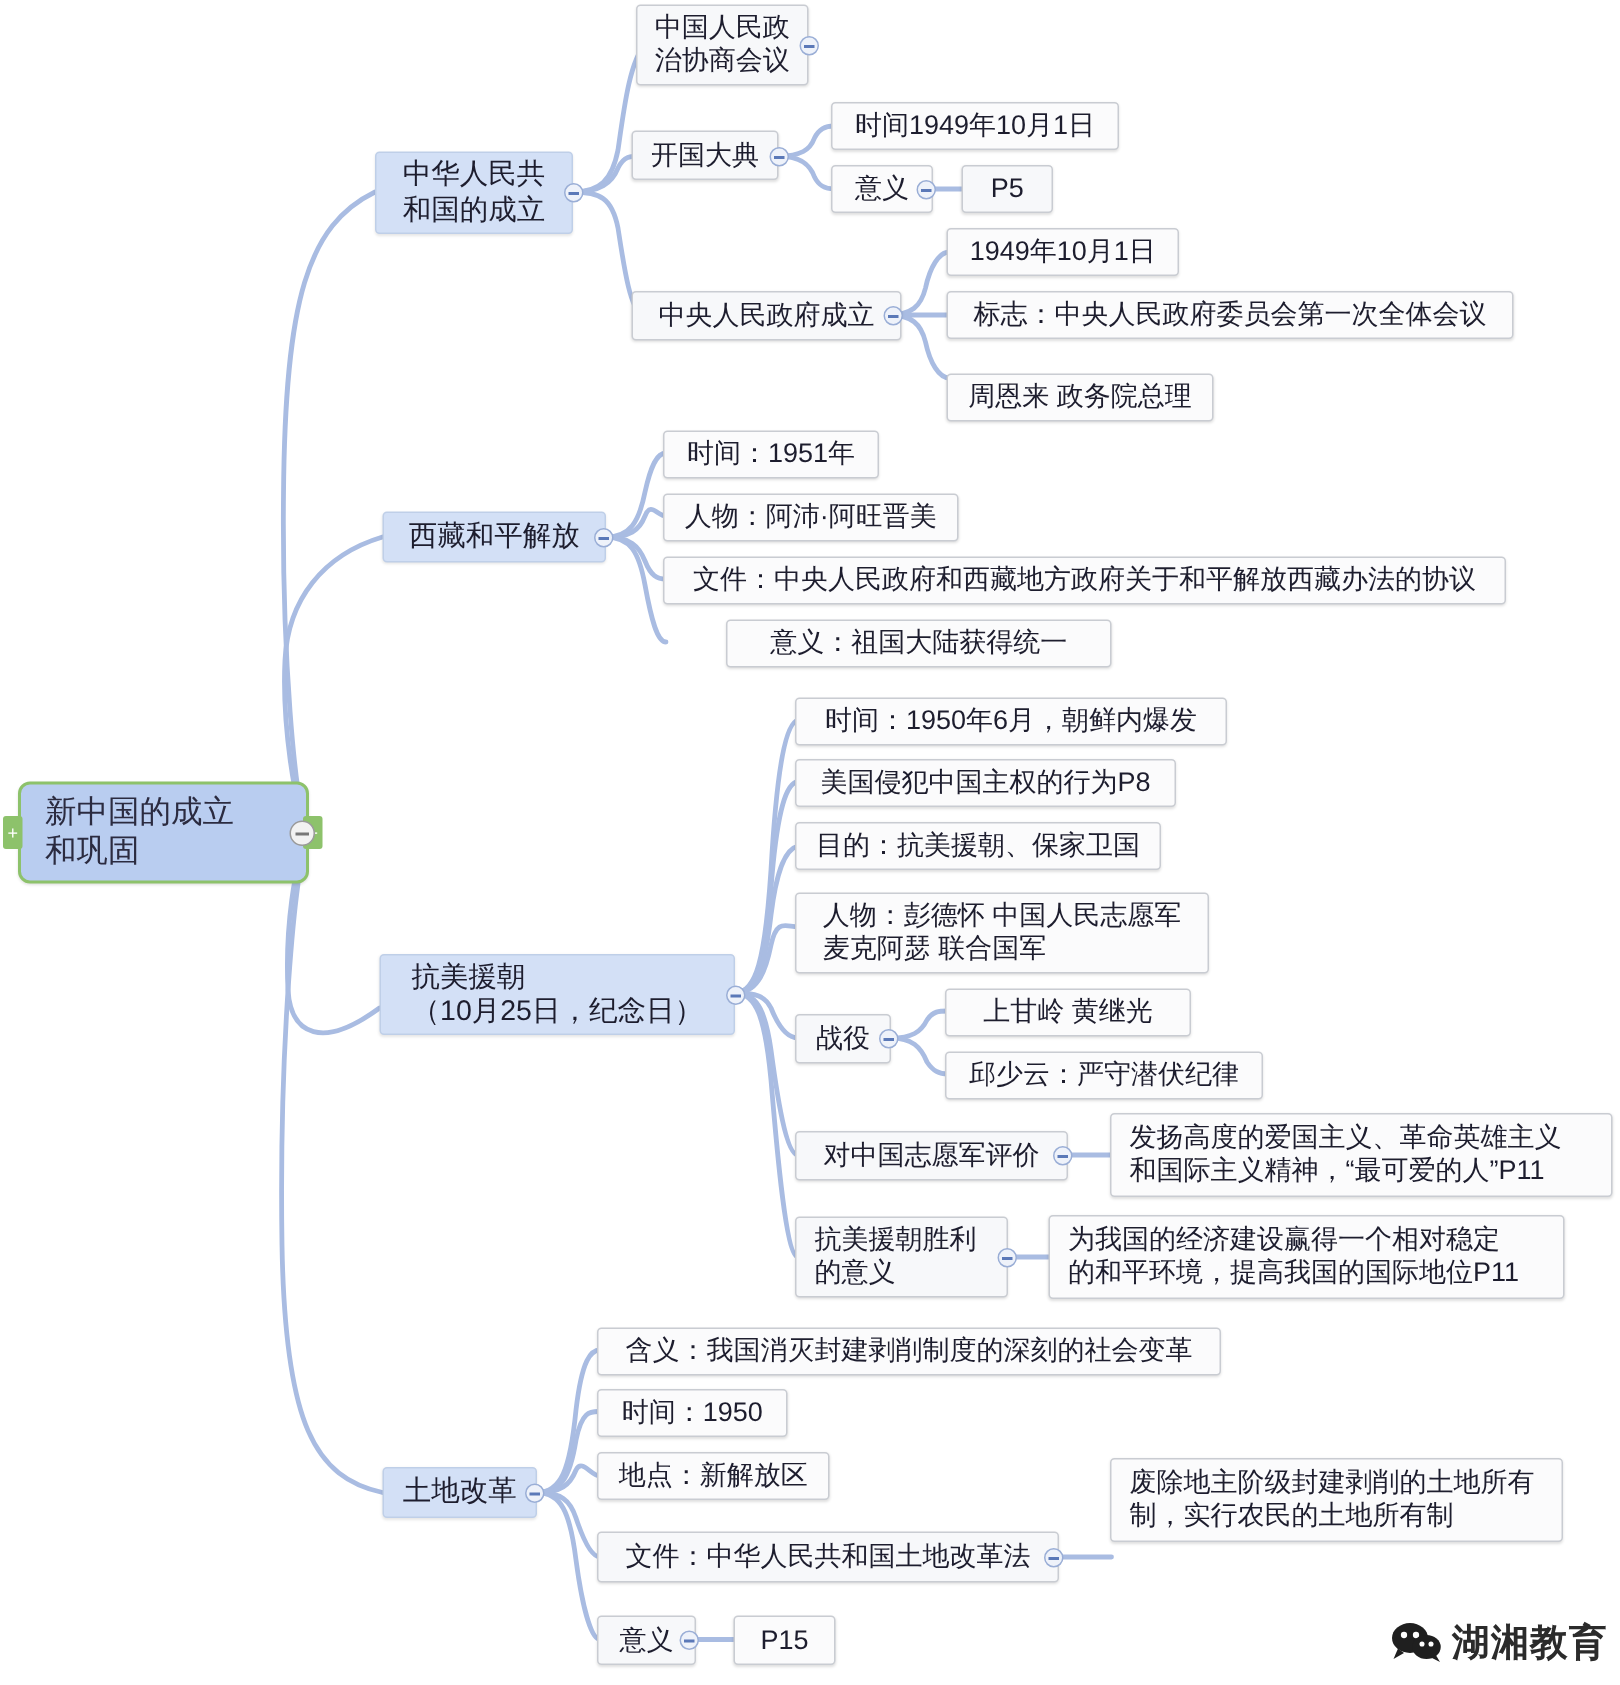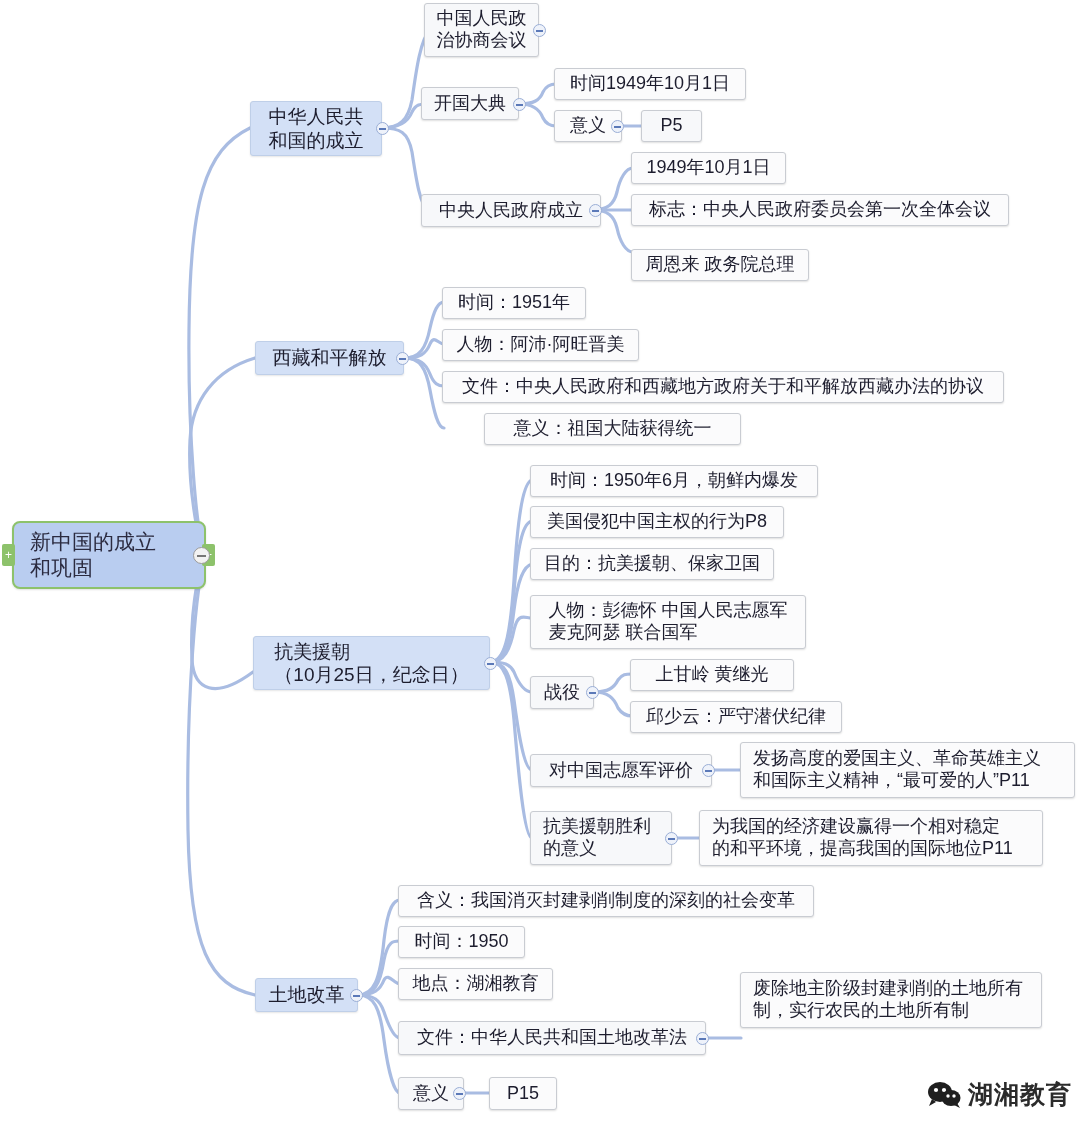--- a/index.html
+++ b/index.html
@@ -247,21 +247,21 @@
 的意义</div>
   <div class="toggle" style="left:665px; top:832px;"></div>
   <div class="node n-l4 align-left" style="left:699px; top:810px; width:344px; height:56px;">为我国的经济建设赢得一个相对稳定
 的和平环境，提高我国的国际地位P11</div>
 
   <div class="node n-l2 align-center" style="left:255px; top:978px; width:103px; height:34px;">土地改革</div>
   <div class="toggle" style="left:350px; top:989px;"></div>
 
   <div class="node n-l4 align-center" style="left:398px; top:885px; width:416px; height:32px;">含义：我国消灭封建剥削制度的深刻的社会变革</div>
   <div class="node n-l4 align-center" style="left:398px; top:926px; width:127px; height:32px;">时间：1950</div>
-  <div class="node n-l4 align-center" style="left:398px; top:968px; width:155px; height:32px;">地点：湖湘教育</div>
+  <div class="node n-l4 align-center" style="left:398px; top:968px; width:155px; height:32px;">地点：新解放区</div>
 
   <div class="node n-l3 align-center" style="left:398px; top:1021px; width:308px; height:34px;">文件：中华人民共和国土地改革法</div>
   <div class="toggle" style="left:696px; top:1032px;"></div>
   <div class="node n-l4 align-left" style="left:740px; top:972px; width:302px; height:56px;">废除地主阶级封建剥削的土地所有
 制，实行农民的土地所有制</div>
 
   <div class="node n-l3 align-center" style="left:398px; top:1077px; width:66px; height:33px;">意义</div>
   <div class="toggle" style="left:453px; top:1087px;"></div>
   <div class="node n-l4 align-center" style="left:489px; top:1077px; width:68px; height:33px;">P15</div>
 

